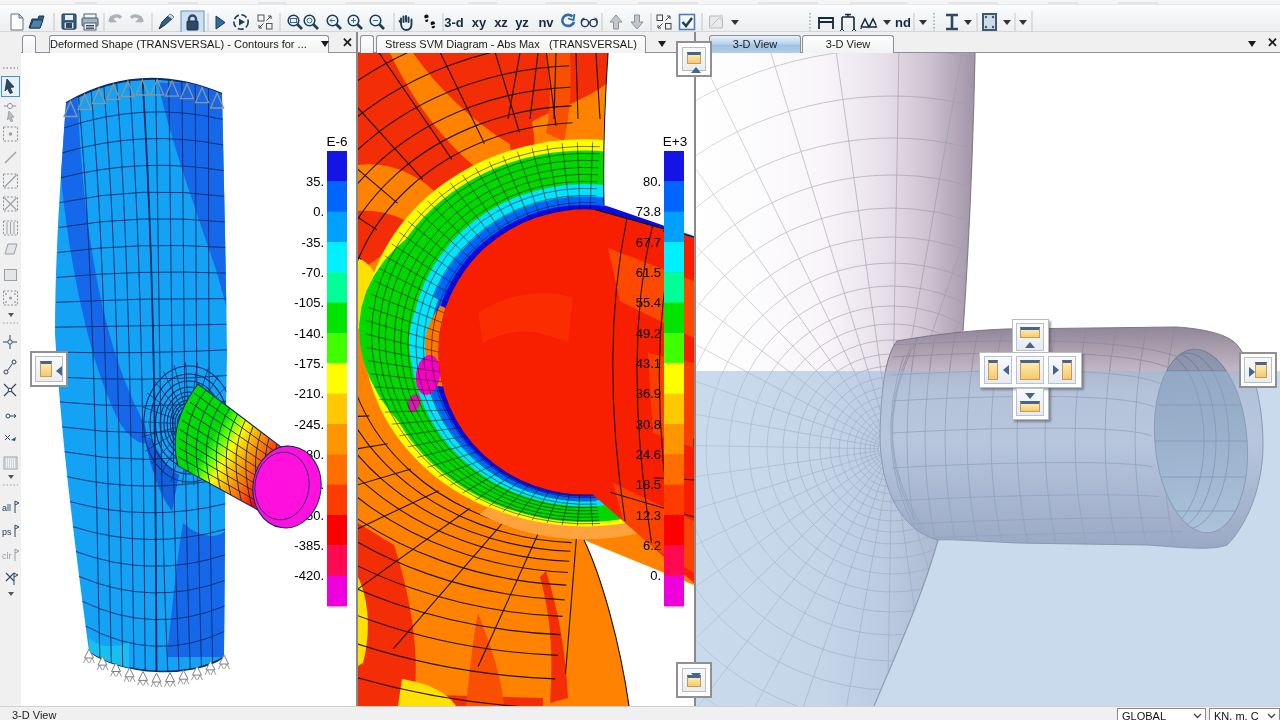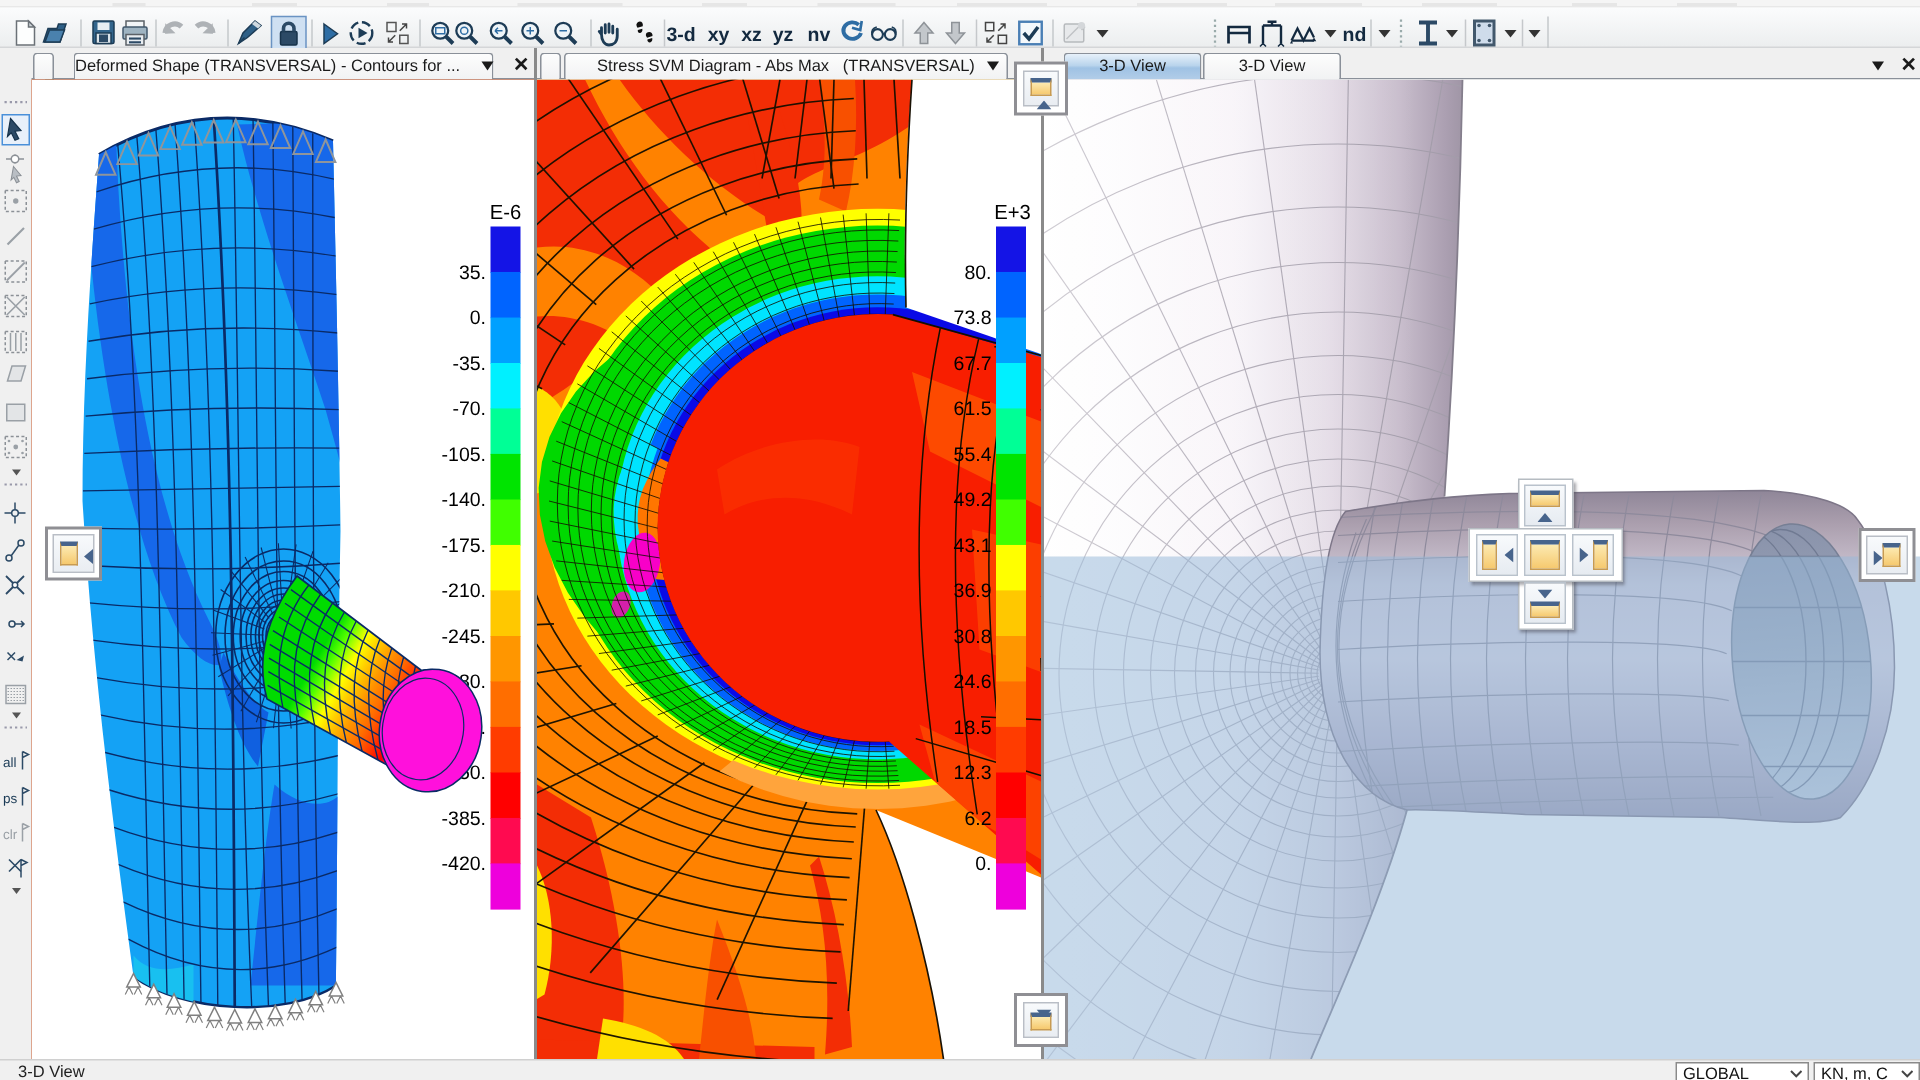--- a/index.html
+++ b/index.html
@@ -441,21 +441,21 @@
         <path d="M189.5,607.9 l-4.5,9 l9,0 Z" fill="#fff" stroke="#808080" stroke-width="1"></path>
         <path d="M186.5,616.9 l-2.5,5 m2.5,-5 l2.5,5 m3.5,-5 l-2.5,5 m2.5,-5 l2.5,5" stroke="#808080" stroke-width="0.8" fill="none"></path>
         <path d="M203.0,602.0 l-4.5,9 l9,0 Z" fill="#fff" stroke="#808080" stroke-width="1"></path>
         <path d="M200.0,611.0 l-2.5,5 m2.5,-5 l2.5,5 m3.5,-5 l-2.5,5 m2.5,-5 l2.5,5" stroke="#808080" stroke-width="0.8" fill="none"></path>
       </svg></div>
   </div>
 <div style="position:absolute;left:356px;top:32px;width:2px;bottom:14px;background:#8a8a8a"></div>
 <div style="position:absolute;left:358px;top:32px;width:336px;bottom:14px;">
     <div style="position:absolute;left:0;top:0;right:0;height:21px;background:#f0f0f0;border-bottom:1px solid #8a9099;">
       <div style="position:absolute;left:2px;top:3px;width:14px;height:18px;background:linear-gradient(#fdfdfd,#f1f2f3);border:1px solid #8a9099;border-bottom:none;border-radius:3px 3px 0 0"></div>
-      <div style="position:absolute;left:18px;top:3px;width:296px;height:18px;background:linear-gradient(#fdfdfd,#f1f2f3);border:1px solid #8a9099;border-bottom:none;border-radius:3px 3px 0 0;text-align:center;font-size:11px;color:#1a1a1a;line-height:16px;white-space:nowrap;overflow:hidden">Stress SVM Diagram - Abs Max&nbsp;&nbsp; (TRANSVERSAL)</div>
+      <div style="position:absolute;left:18px;top:3px;width:270px;height:18px;background:linear-gradient(#fdfdfd,#f1f2f3);border:1px solid #8a9099;border-bottom:none;border-radius:3px 3px 0 0;text-align:center;font-size:11px;color:#1a1a1a;line-height:16px;white-space:nowrap;overflow:hidden">Stress SVM Diagram - Abs Max&nbsp;&nbsp; (TRANSVERSAL)</div>
       <div style="position:absolute;left:300px;top:9px;width:0;height:0;border:4.5px solid transparent;border-top:6px solid #1a1a1a;border-bottom:none"></div>
     </div>
     <div style="position:absolute;left:0;top:21px;right:0;bottom:0;background:#fef9c3;overflow:hidden"><svg width="336" height="653" viewBox="0 0 336 653" xmlns="http://www.w3.org/2000/svg">
         <rect width="336" height="653" fill="#ff8200"></rect>
         <path d="M0,0 L250,0 L250,30 C205,62 172,56 150,95 C120,152 80,142 45,185 C30,200 10,212 0,218 Z" fill="#f32d05"></path>
         <path d="M55,0 C82,38 118,72 160,96 L142,132 C95,102 58,55 32,0 Z" fill="#ff8200"></path>
         <path d="M0,112 C30,108 62,120 88,150 L70,182 C46,162 20,156 0,158 Z" fill="#ff8200"></path>
         <path d="M188,0 L212,0 C214,32 212,62 206,88 L188,80 C194,52 192,26 188,0 Z" fill="#f85000"></path>
         <path d="M140,22 L160,16 C172,52 180,85 175,115 L154,104 Z" fill="#f32d05"></path>
         <path d="M0,205 C18,212 28,238 26,266 L0,276 Z" fill="#ffe000"></path>

